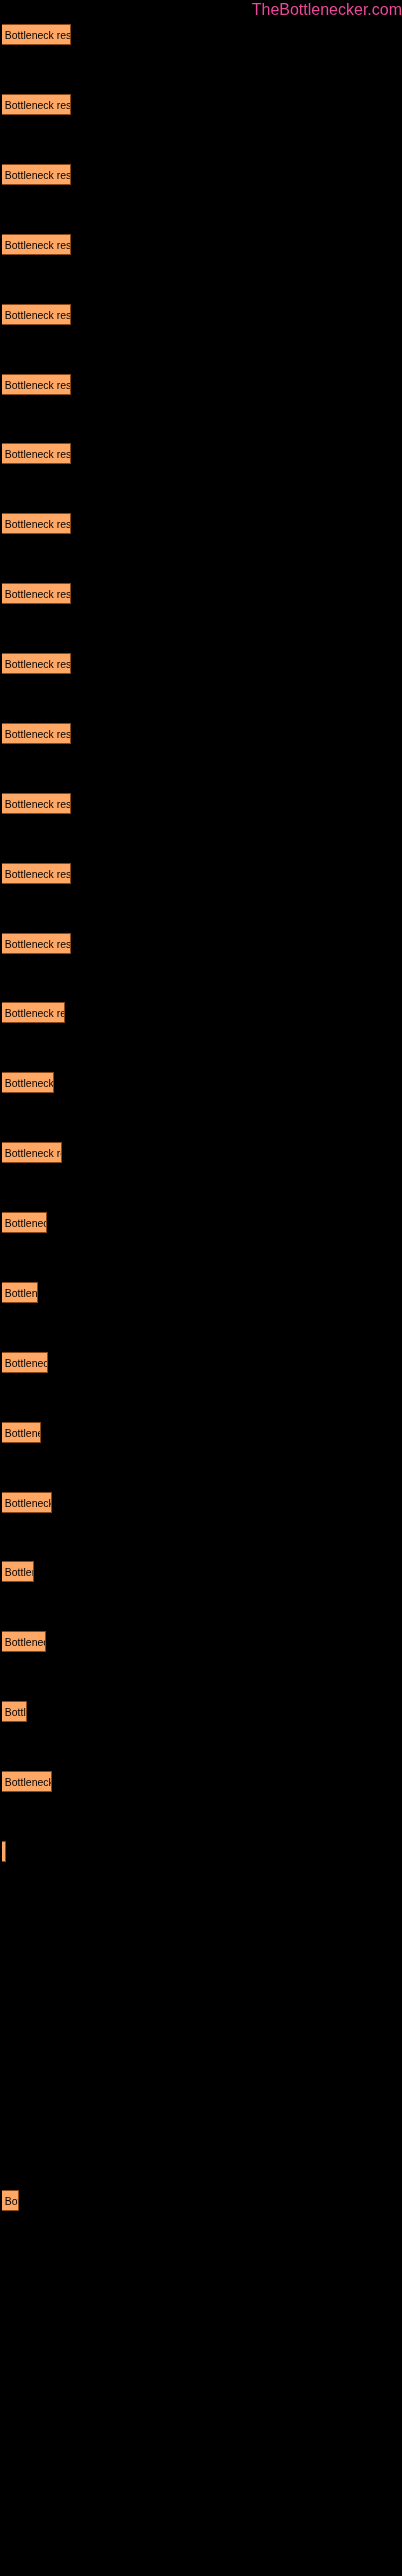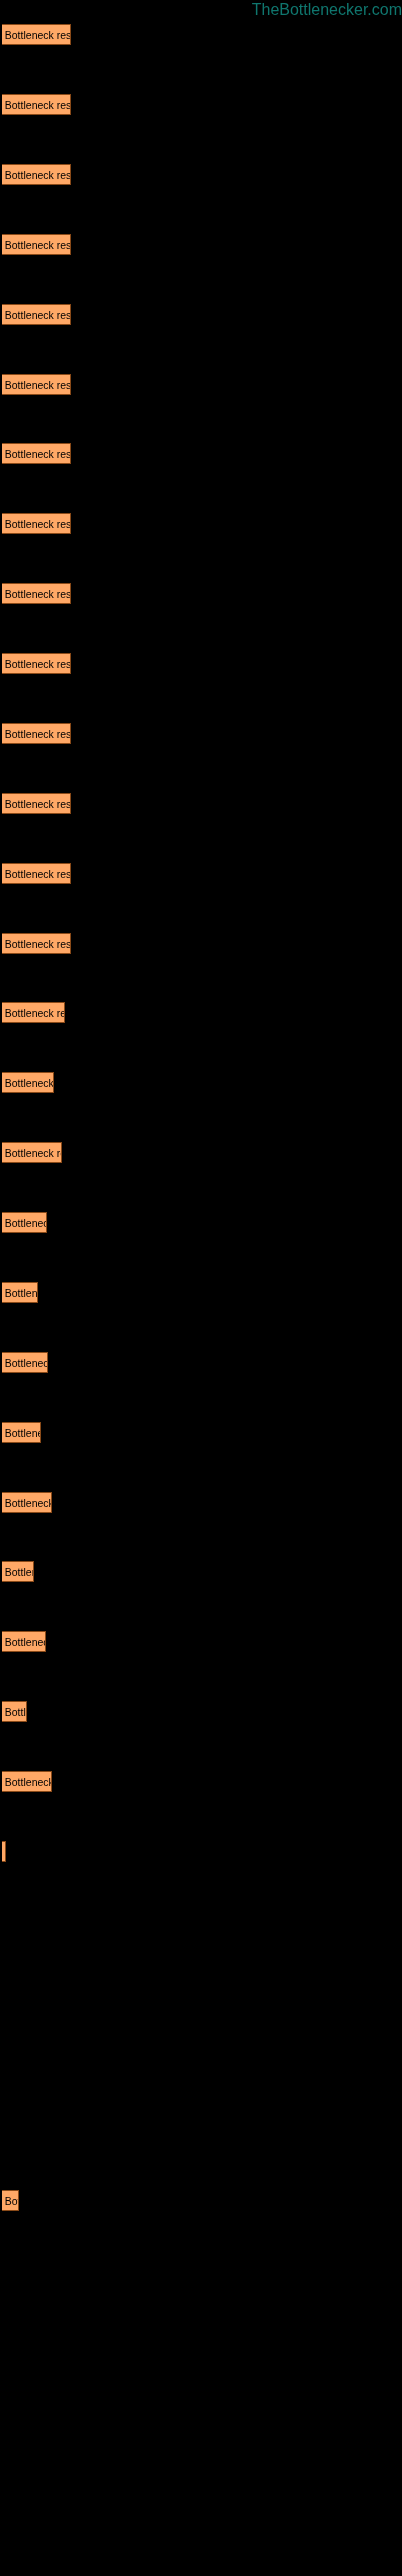--- a/index.html
+++ b/index.html
@@ -13,21 +13,21 @@
     position: relative;
     overflow: hidden;
     font-family: "Liberation Sans", sans-serif;
   }
   #site-title {
     position: absolute;
     top: 0px;
     left: 4px;
     width: 398px;
     text-align: right;
-    color: #0f766e;
+    color: #ec4899;
     font-size: 16px;
     line-height: 19.3px;
     font-family: "Liberation Sans", sans-serif;
     letter-spacing: 0px;
     white-space: nowrap;
   }
   #chart-area {
     position: absolute;
     top: 0;
     left: 0;

